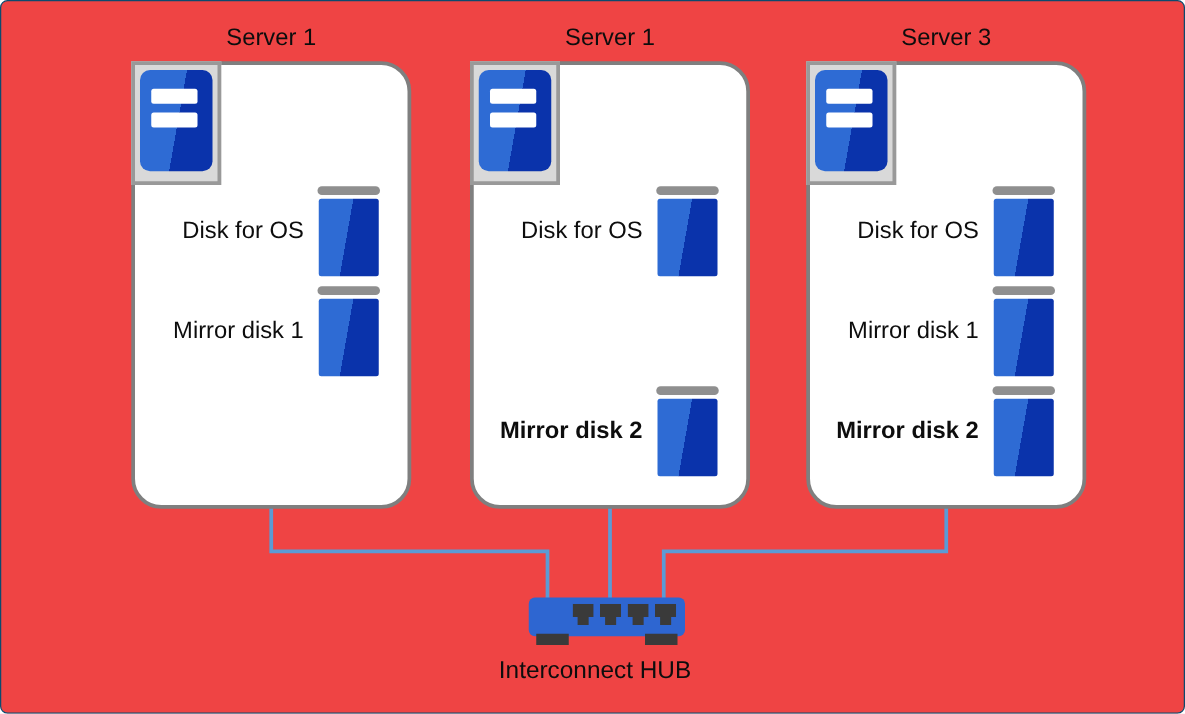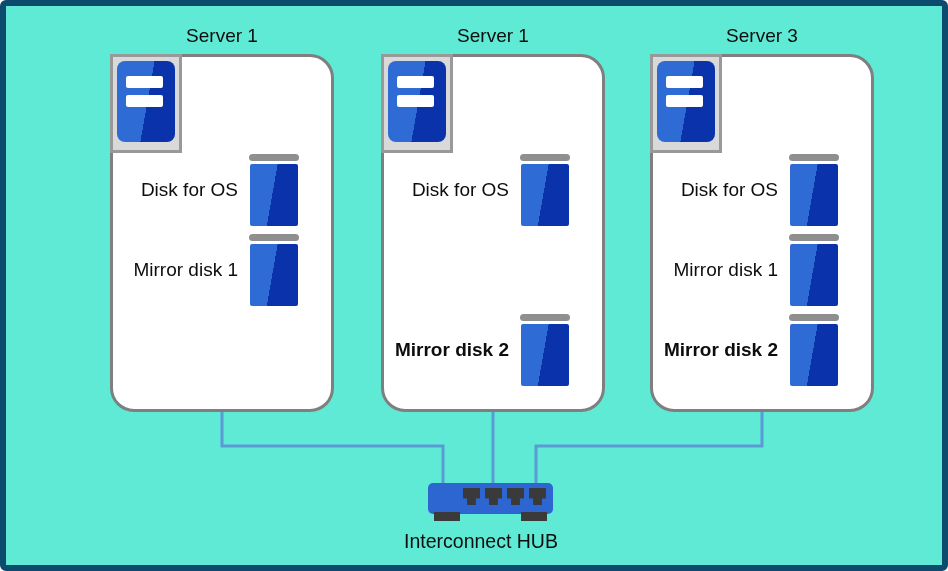--- a/index.html
+++ b/index.html
@@ -3,22 +3,22 @@
 <meta charset="utf-8">
 <style>
   html, body { margin: 0; padding: 0; background: #ffffff; }
   body { font-family: "Liberation Sans", sans-serif; }
 
   .canvas {
     position: relative;
     width: 948px;
     height: 571px;
     box-sizing: border-box;
-    background: #5eead4;
-    border: 6px solid #0c4a6e;
+    background: #ef4444;
+    border: 1px solid #0c4a6e;
     border-radius: 6px;
     overflow: hidden;
   }
 
   .connectors {
     position: absolute;
     left: 0; top: 0;
     width: 948px; height: 571px;
     pointer-events: none;
   }
@@ -71,21 +71,21 @@
     width: 64%;
     height: 12px;
     background: #ffffff;
     border-radius: 2px;
   }
   .tower-bar.b1 { top: 15px; }
   .tower-bar.b2 { top: 34px; }
 
   .disk-row {
     position: absolute;
-    left: 0; right: 32px;
+    left: 0; right: 22px;
     height: 72px;
     display: flex;
     align-items: center;
     justify-content: flex-end;
     gap: 11px;
   }
   .row-0 { top: 97px; }
   .row-1 { top: 177px; }
   .row-2 { top: 257px; font-weight: bold; }
   .disk-label {

